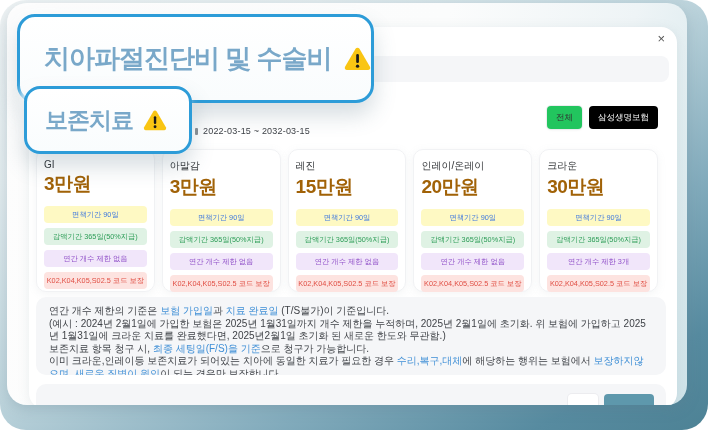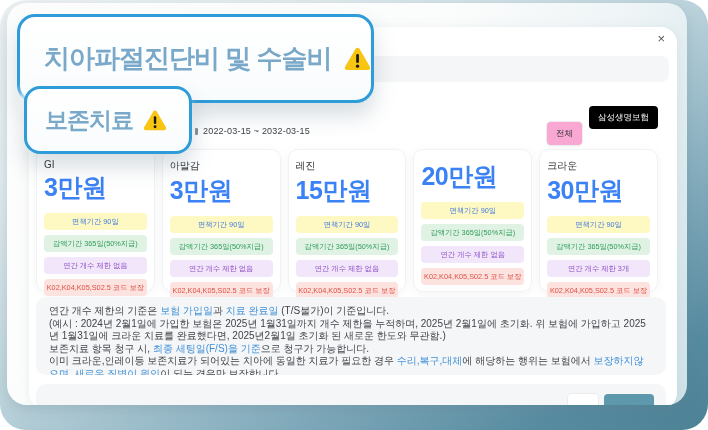--- a/index.html
+++ b/index.html
@@ -17,28 +17,28 @@
 
   .close { position:absolute; top:5px; right:12px; font-size:13px; color:#555; line-height:14px; cursor:default; }
 
   .header-bar { position:absolute; top:29px; left:8px; right:8px; height:26px; background:#f5f6f8; border-radius:8px; }
 
   .date-label { position:absolute; top:99px; left:174px; font-size:9px; color:#3f4247; letter-spacing:.2px; }
   .fragment { position:absolute; top:101px; left:166px; width:2.5px; height:7px; background:#8a8f94; border-radius:1px; }
 
   .filters { position:absolute; top:79px; right:19px; display:flex; gap:7px; }
   .btn { height:23px; padding:0 9px; font-size:8.5px; border-radius:4px; display:flex; align-items:center; cursor:default; }
-  .btn.ghost { background:#f9a8d4; color:#333; box-shadow:0 0 0 1px #ededf0,0 1px 3px rgba(0,0,0,.06);margin-top:16px; }
+  .btn.ghost { background:#22c55e; color:#333; box-shadow:0 0 0 1px #ededf0,0 1px 3px rgba(0,0,0,.06); }
   .btn.active { background:#000000; color:#fff; }
 
   .cards { position:absolute; top:122px; left:7px; right:19px; display:flex; gap:7px; }
   .card { flex:1; background:#fff; border:1px solid #f1f2f4; border-radius:10px; padding:9px 7px 10px;
     height:143px; box-shadow:0 2px 8px rgba(150,160,170,.10); }
   .card-title { font-size:10px; color:#2f3235; font-weight:500; white-space:nowrap; }
-  .card-price { font-size:25px; font-weight:700; color:#3b82f6; margin-top:1px; letter-spacing:-.5px; }
+  .card-price { font-size:19px; font-weight:700; color:#a16207; margin-top:1px; letter-spacing:-.5px; }
   .tags { margin-top:9px; display:flex; flex-direction:column; gap:5px; }
   .tag { height:17px; border-radius:4px; font-size:7.3px; display:flex; align-items:center; justify-content:center; white-space:nowrap; overflow:hidden; }
   .tag.blue   { background:#fef9c3; color:#3E78DE; }
   .tag.green  { background:#DFF2E4; color:#2E9D58; }
   .tag.purple { background:#F1E6FA; color:#9050C8; }
   .tag.red    { background:#FDE3E0; color:#E04E43; }
 
   .notes { position:absolute; top:270px; left:7px; right:11px; height:78px; background:#f5f6f8;
     border-radius:10px; padding:8px 13px; overflow:hidden; }
   .note { font-size:10px; line-height:12.6px; color:#3f4247; }
@@ -102,20 +102,21 @@
             <div class="card-title">레진</div>
             <div class="card-price">15만원</div>
             <div class="tags">
               <div class="tag blue">면책기간 90일</div>
               <div class="tag green">감액기간 365일(50%지급)</div>
               <div class="tag purple">연간 개수 제한 없음</div>
               <div class="tag red">K02,K04,K05,S02.5 코드 보장</div>
             </div>
           </div>
           <div class="card">
+            <div class="card-title">인레이/온레이</div>
             <div class="card-price">20만원</div>
             <div class="tags">
               <div class="tag blue">면책기간 90일</div>
               <div class="tag green">감액기간 365일(50%지급)</div>
               <div class="tag purple">연간 개수 제한 없음</div>
               <div class="tag red">K02,K04,K05,S02.5 코드 보장</div>
             </div>
           </div>
           <div class="card">
             <div class="card-title">크라운</div>

